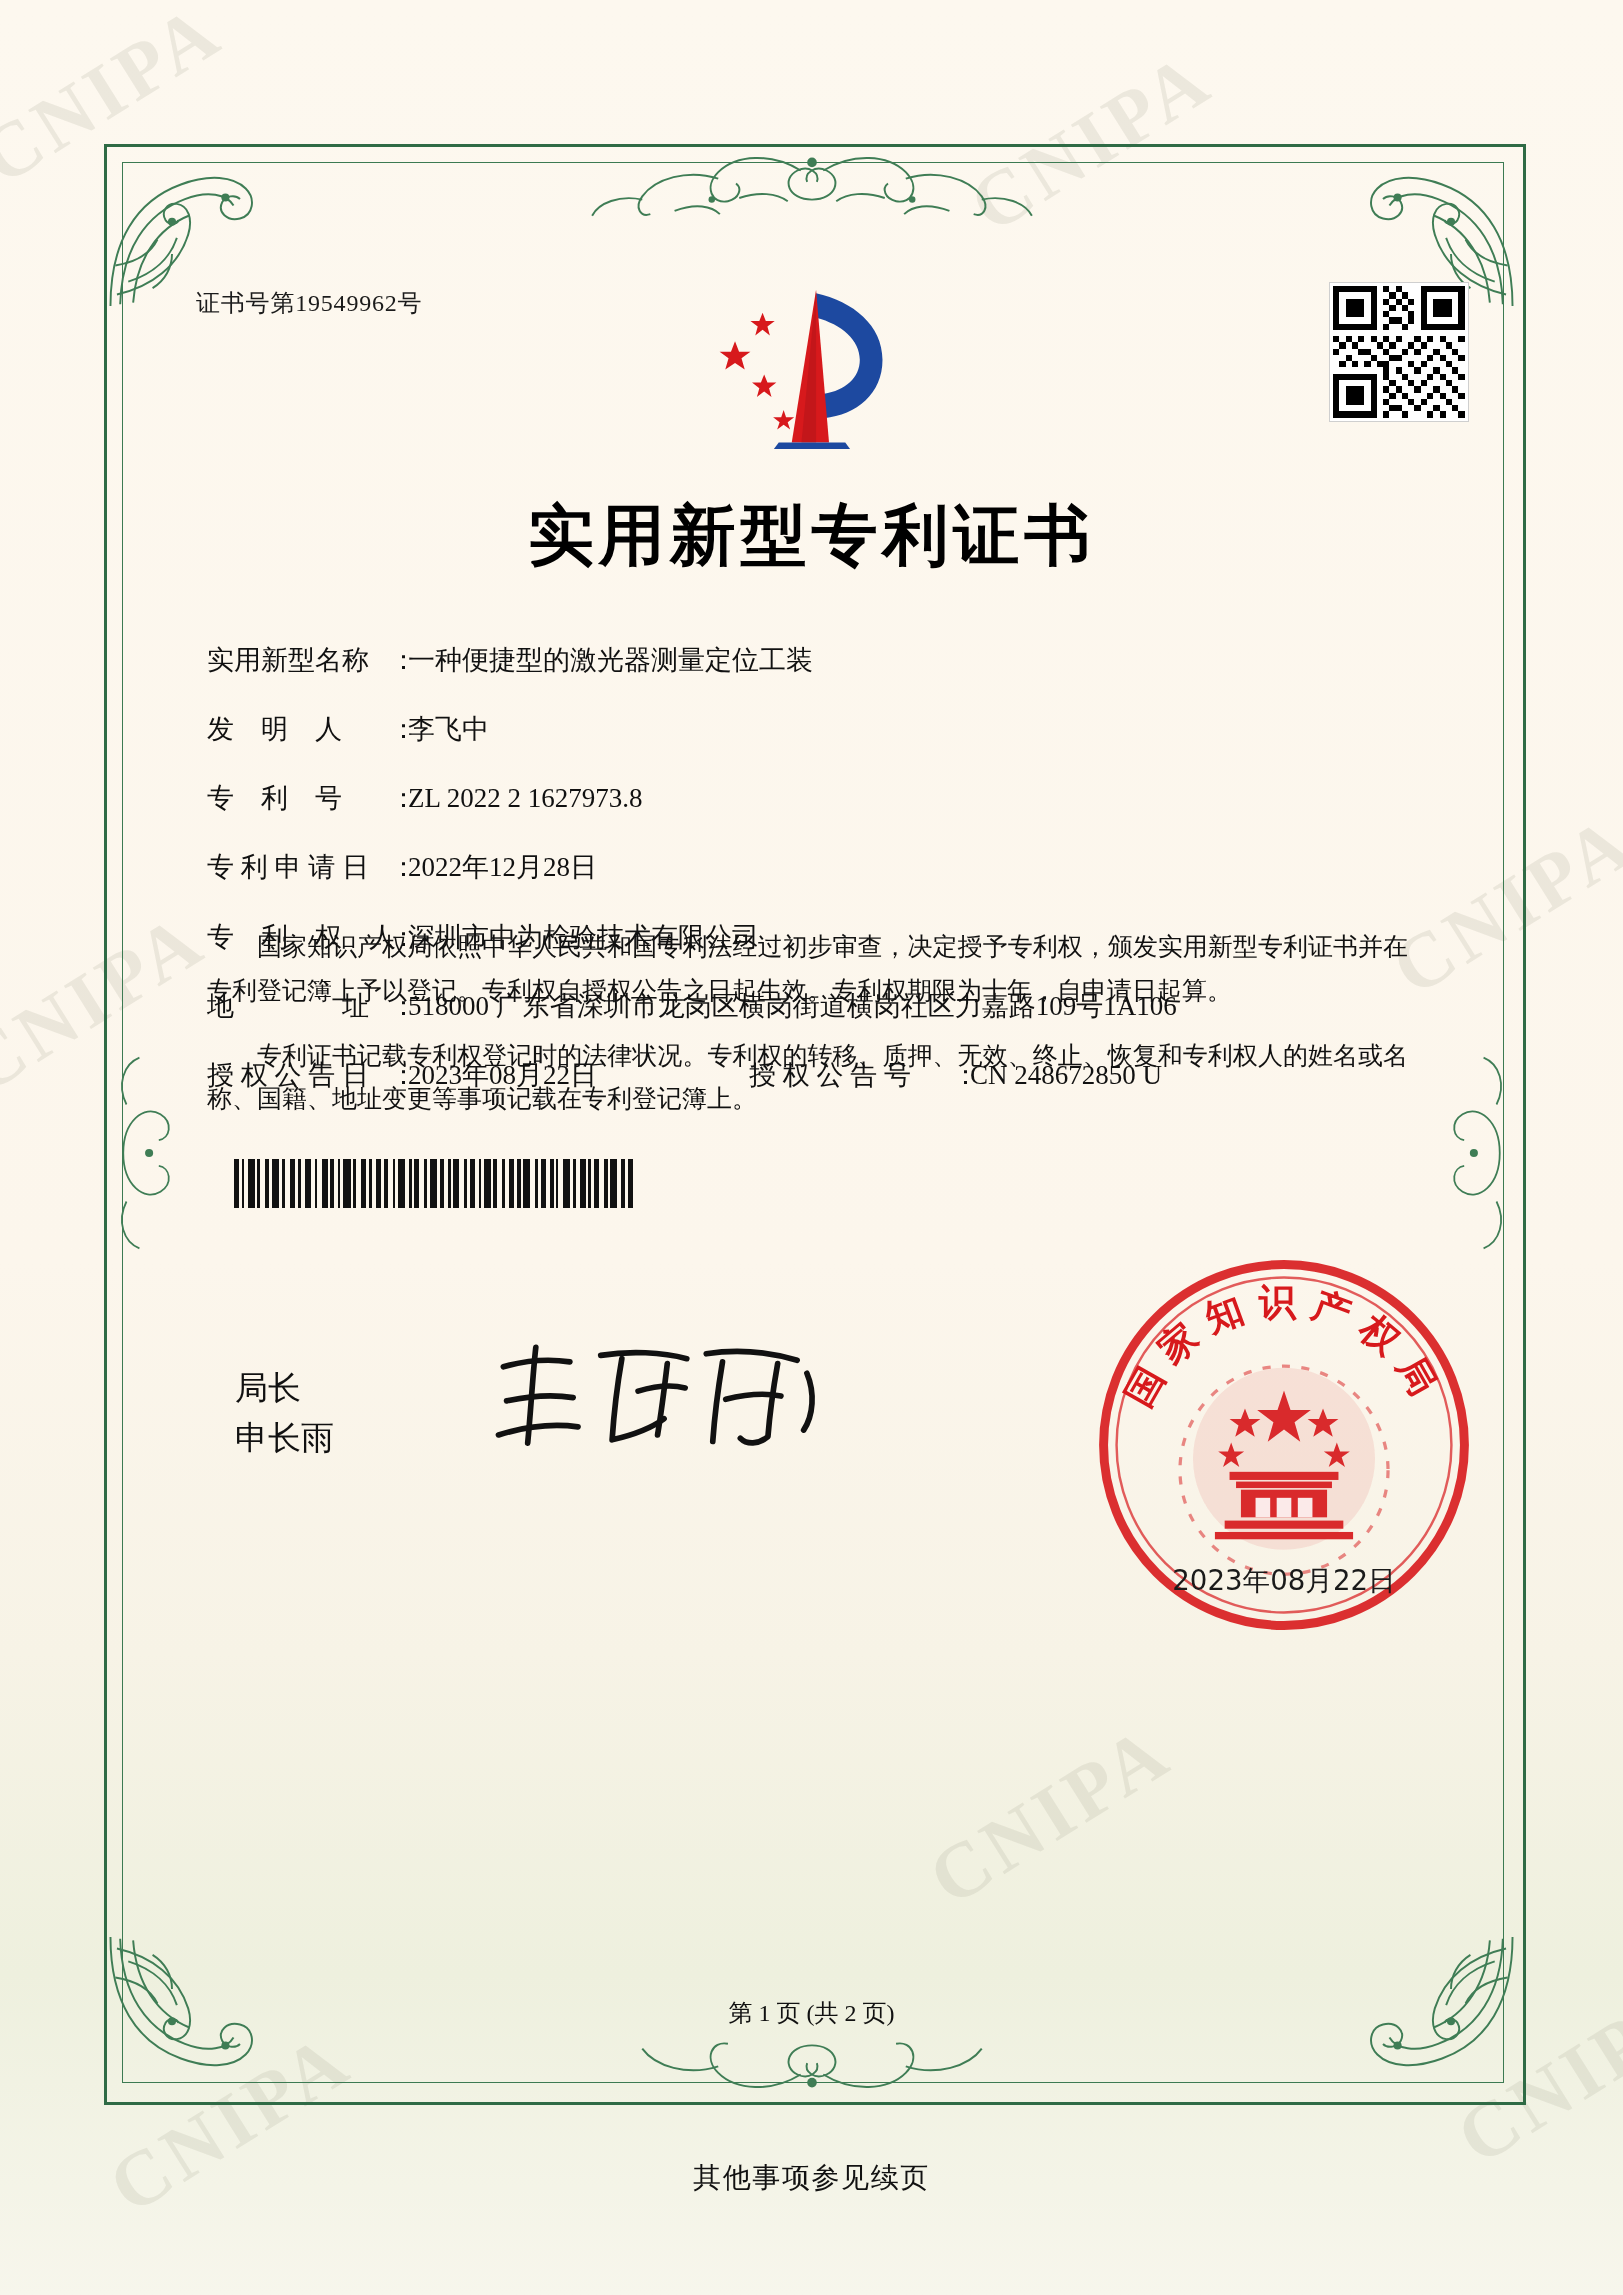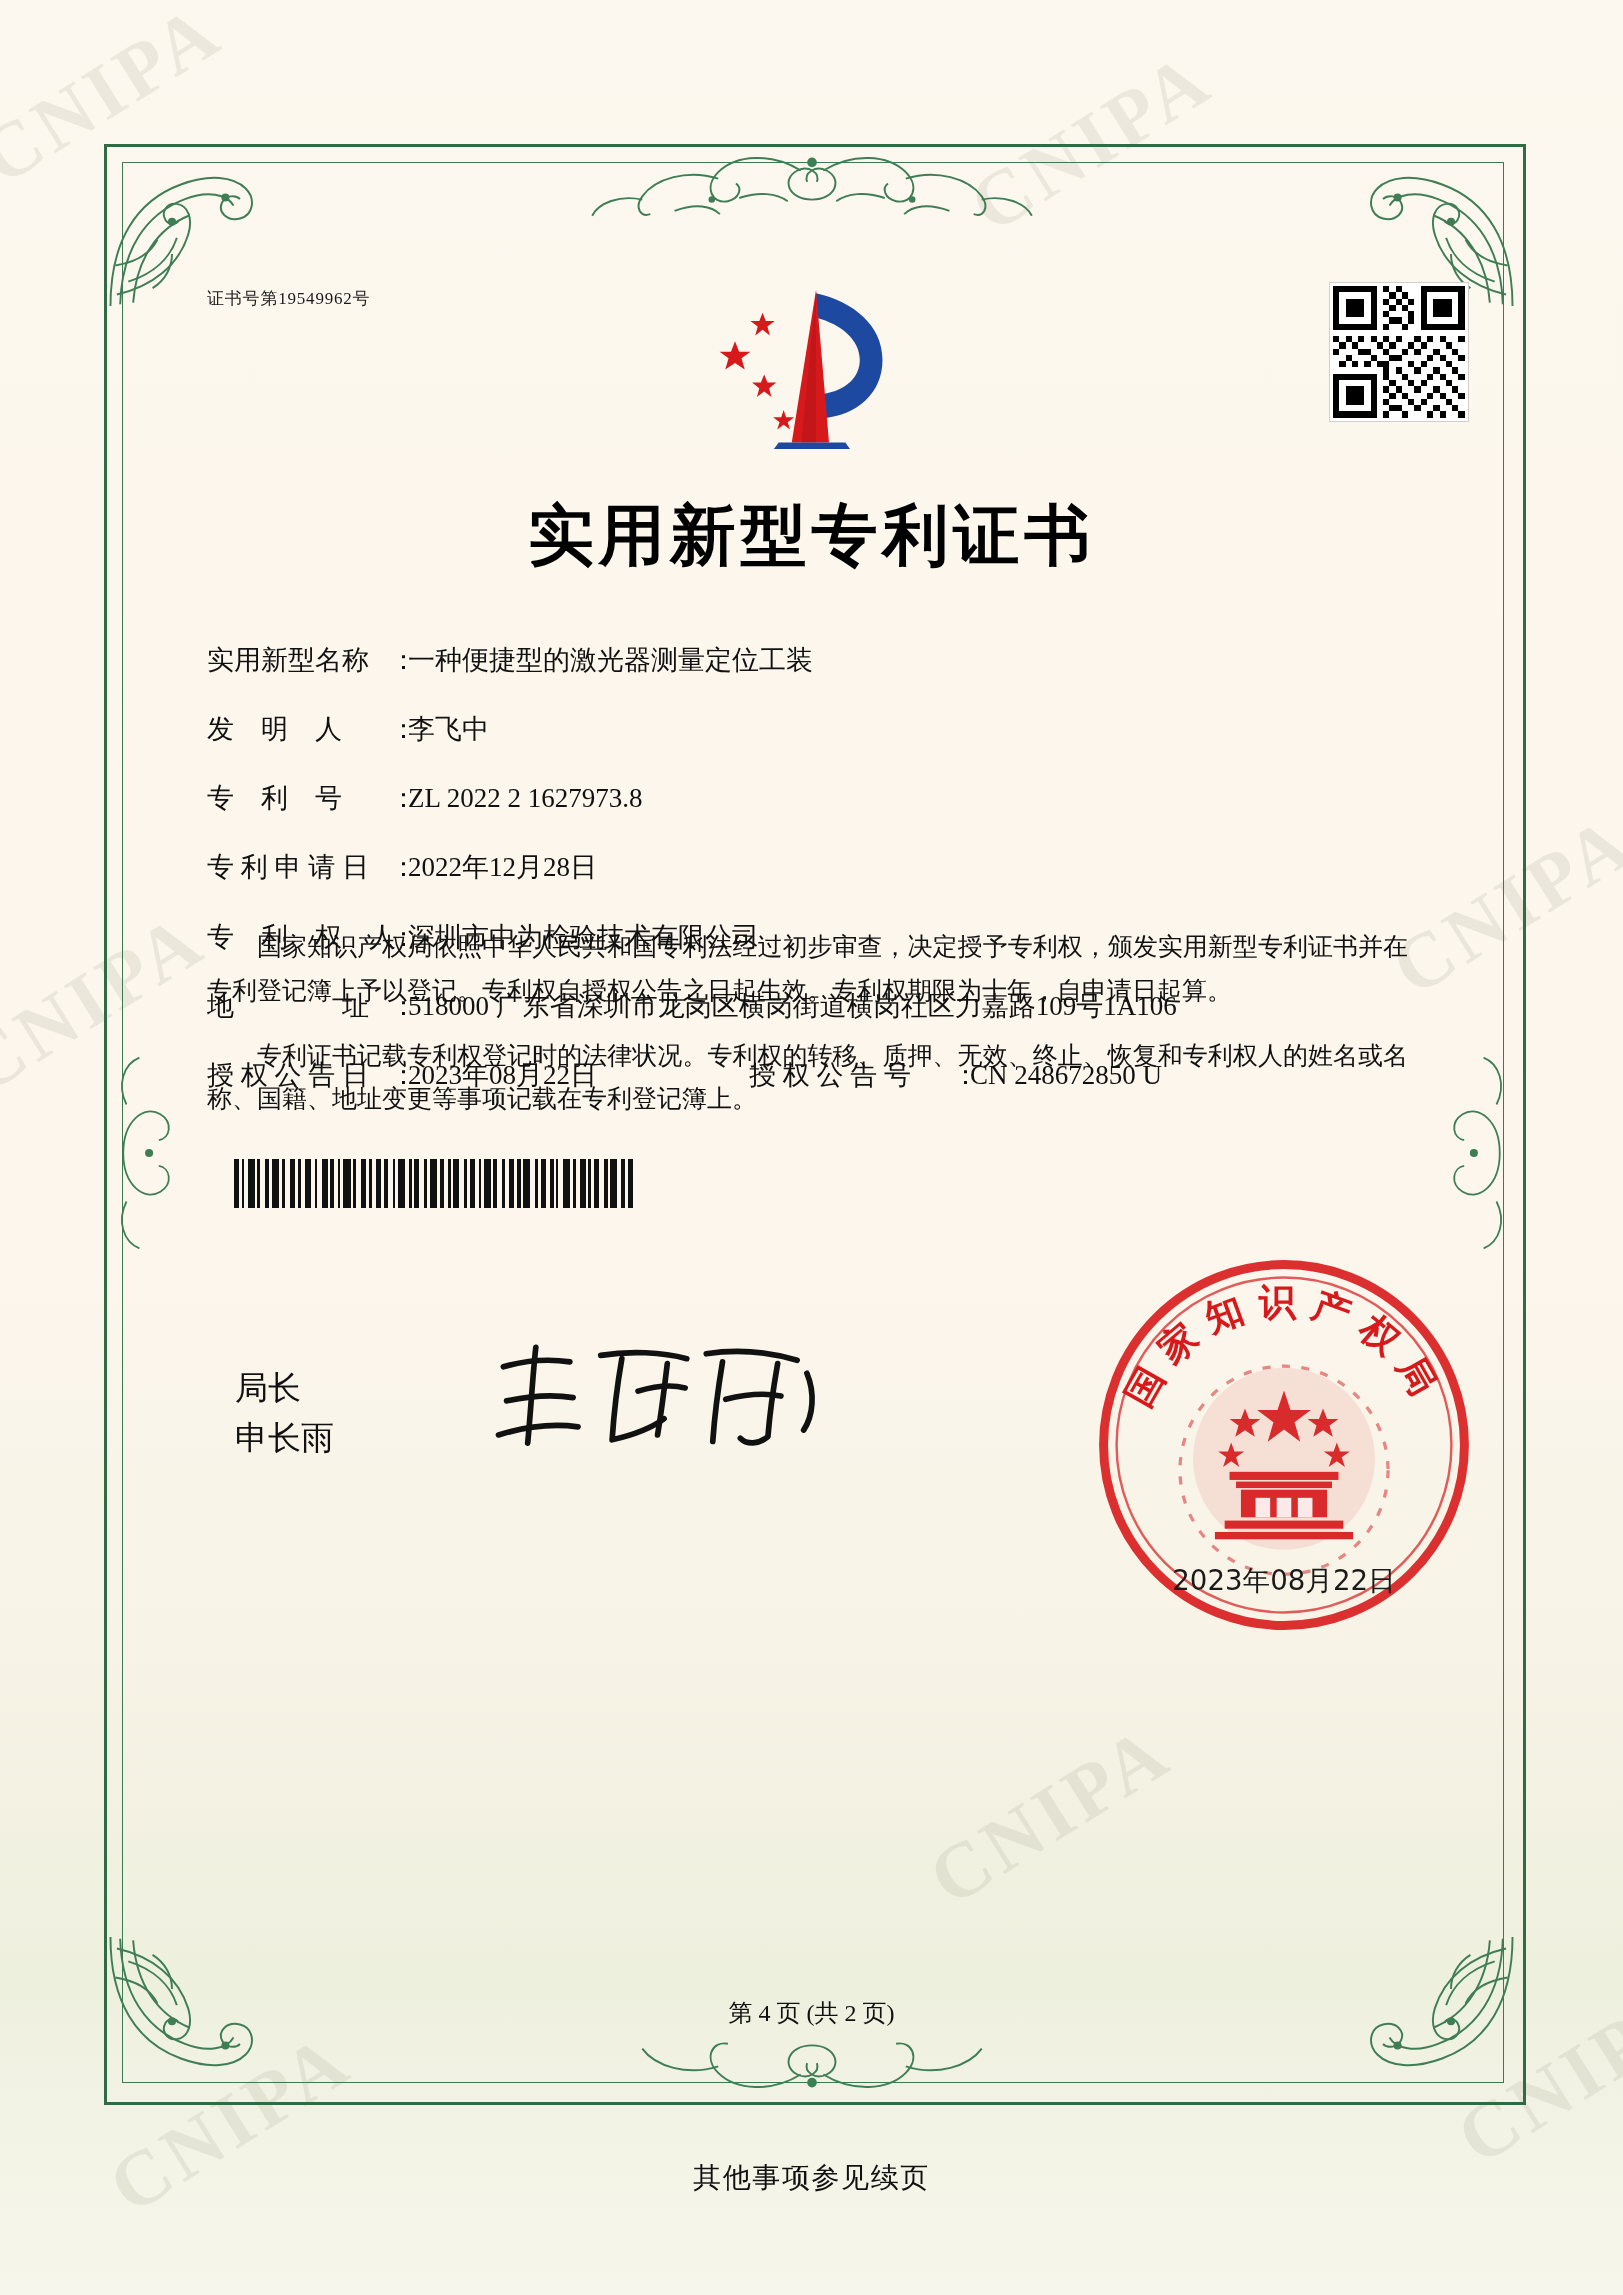--- a/index.html
+++ b/index.html
@@ -117,23 +117,23 @@
   .content {
     position: absolute;
     left: 0; top: 0;
     width: 1623px;
     height: 2295px;
     z-index: 5;
   }
 
   .cert-no {
     position: absolute;
-    left: 207px;
+    left: 196px;
     top: 287px;
-    font-size: 17px;
+    font-size: 24px;
     color: #1b1b1b;
     letter-spacing: 0.8px;
   }
 
   .qr {
     position: absolute;
     right: 154px;
     top: 282px;
     width: 140px;
     height: 140px;
@@ -754,18 +754,18 @@
             <rect x="162" y="328" width="146" height="10"></rect>
             <rect x="150" y="342" width="170" height="9"></rect>
           </g>
 
           <circle cx="235" cy="266" r="128" fill="none" stroke="#d7191c" stroke-width="4" stroke-dasharray="10 14" opacity="0.55"></circle>
         </g>
         <text x="235" y="414" text-anchor="middle" font-family="'DejaVu Sans', sans-serif" font-size="34" fill="#1a1a1a">2023年08月22日</text>
       </svg>
     </div>
 
-    <div class="page-num">第 4 页 (共 2 页)</div>
+    <div class="page-num">第 1 页 (共 2 页)</div>
     <div class="footer-note">其他事项参见续页</div>
 
   </div>
 </div>
 
 
 </body></html>

